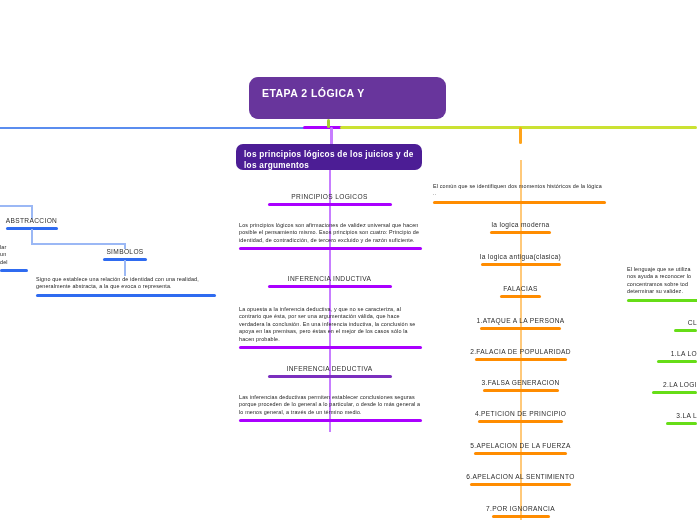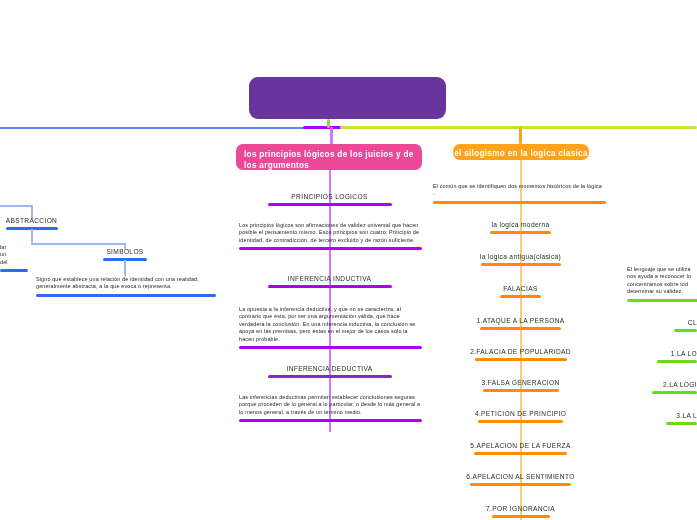--- a/index.html
+++ b/index.html
@@ -38,21 +38,21 @@
   .pill{
     position:absolute;
     border-radius:7px;
     color:#ffffff;
     font-weight:bold;
     font-size:8.2px;
     letter-spacing:.3px;
     line-height:11px;
     box-sizing:border-box;
   }
-  .pill-purple{background:#ec4899;}
+  .pill-purple{background:#4c1d95;}
   .pill-orange{background:#ffa31a;}
 
   
   .lbl{
     position:absolute;
     text-align:center;
     font-size:6.6px;
     color:#2b2b2b;
     letter-spacing:.35px;
     white-space:nowrap;
@@ -79,20 +79,21 @@
 
 <div class="canvas">
 
   <div class="ln h2" style="left:0;top:127px;width:307px;background:#5b8def;"></div>
   <div class="ln h" style="left:303px;top:126px;width:40px;background:#aa00ff;"></div>
   <div class="ln h" style="left:340px;top:126px;width:357px;background:#cbe233;"></div>
 
   <div class="ln v" style="left:327px;top:119px;height:9px;background:#a6cf2e;"></div>
 
   <div class="root">
+    <div>ETAPA 2 LÓGICA Y</div>
   </div>
 
   <div class="ln v" style="left:330px;top:127px;height:18px;background:#c77dff;"></div>
 
   <div class="pill pill-purple" style="left:236px;top:144px;width:186px;height:26px;padding:5px 8px 0 8px;">
     <span>los principios lógicos de los juicios y de los argumentos</span>
   </div>
 
   <div class="ln v2" style="left:329px;top:170px;height:262px;background:#c77dff;"></div>
 
@@ -121,23 +122,20 @@
     <div class="bar" style="width:124px;background:#7b2fbe;"></div>
   </div>
 
   <div class="note" style="left:239px;top:394px;width:185px;">
     <span>Las inferencias deductivas permiten establecer conclusiones seguras porque proceden de lo general a lo particular, o desde lo más general a lo menos general, a través de un término medio.</span>
     <div class="bar" style="width:183px;background:#aa00ff;"></div>
   </div>
 
   <div class="ln v" style="left:519px;top:127px;height:17px;background:#ffa31a;"></div>
 
-  <div class="pill pill-orange" style="left:453px;top:144px;width:136px;height:16px;padding:3.5px 0 0 0;text-align:center;">
-    <span>el silogismo en la logica clasica</span>
-  </div>
 
   <div class="ln v2" style="left:520px;top:160px;height:360px;background:#ffc97a;"></div>
 
   <div class="note" style="left:433px;top:183px;width:173px;">
     <span>El común que se identifiquen dos momentos históricos  de la lógica ..</span>
     <div class="bar" style="width:173px;background:#ff8c00;"></div>
   </div>
 
   <div class="lbl" style="left:456px;top:220px;width:129px;">
     <span>la logica moderna</span>

